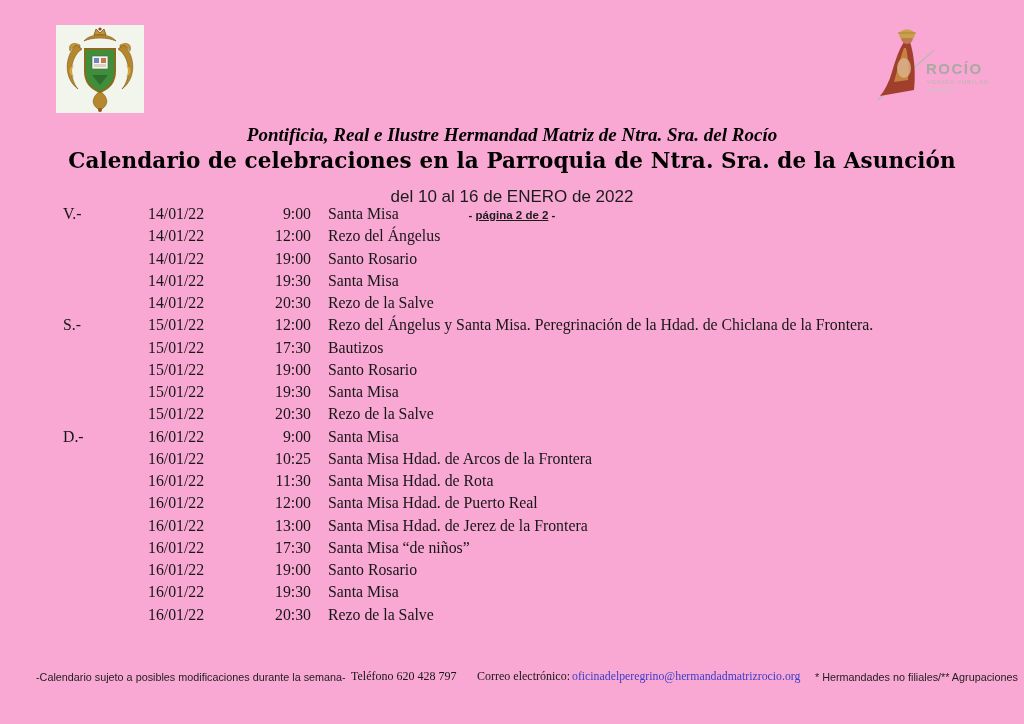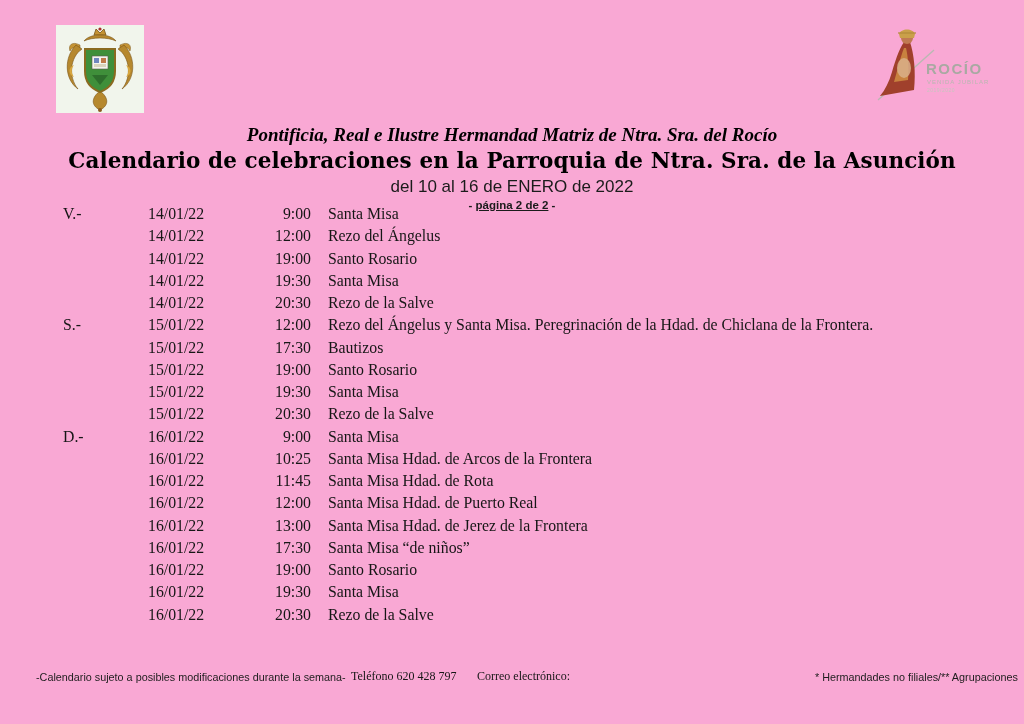--- a/index.html
+++ b/index.html
@@ -17,21 +17,21 @@
   .org-line {
     font-family:"Liberation Serif", serif; font-style:italic; font-weight:bold;
     font-size:19px; line-height:24px; color:#000;margin-top:35px;
   }
   .main-title {
     font-family:"DejaVu Serif", serif; font-weight:bold;
     font-size:21.5px; line-height:27px; color:#000; letter-spacing:0.1px;
   }
   .date-range {
     font-family:"Liberation Sans", sans-serif; font-size:17px; line-height:22px;
-    color:#1b1b1b; margin-top:2px;text-align:center;
+    color:#1b1b1b; margin-top:12px;text-align:center;
   }
   .page-line {
     font-family:"Liberation Sans", sans-serif; font-weight:bold; font-size:11.5px;
     line-height:14px; color:#1b1b1b; margin-top:0;
   }
   .page-line .u { text-decoration:underline; }
 
   
   .schedule {
     position:absolute; left:63px; top:203px; border-collapse:collapse;
@@ -207,21 +207,21 @@
     <tr>
       <td class="c-day"></td>
       <td class="c-date">16/01/22</td>
       <td class="c-time">10:25</td>
       <td class="c-event">Santa Misa Hdad. de Arcos de la Frontera</td>
     </tr>
 
     <tr>
       <td class="c-day"></td>
       <td class="c-date">16/01/22</td>
-      <td class="c-time">11:45</td>
+      <td class="c-time">11:30</td>
       <td class="c-event">Santa Misa Hdad. de Rota</td>
     </tr>
 
     <tr>
       <td class="c-day"></td>
       <td class="c-date">16/01/22</td>
       <td class="c-time">12:00</td>
       <td class="c-event">Santa Misa Hdad. de Puerto Real</td>
     </tr>
 
@@ -259,16 +259,17 @@
       <td class="c-time">20:30</td>
       <td class="c-event">Rezo de la Salve</td>
     </tr>
   </tbody>
   </table>
 
   <div class="footer">
     <span class="f-note">-Calendario sujeto a posibles modificaciones durante la semana-</span>
     <span class="f-phone">Teléfono 620 428 797</span>
     <span class="f-email-label">Correo electrónico:</span>
+    <a class="f-email">oficinadelperegrino@hermandadmatrizrocio.org</a>
     <span class="f-legend">* Hermandades no filiales/** Agrupaciones</span>
   </div>
 
 </div>
 
 </body></html>

